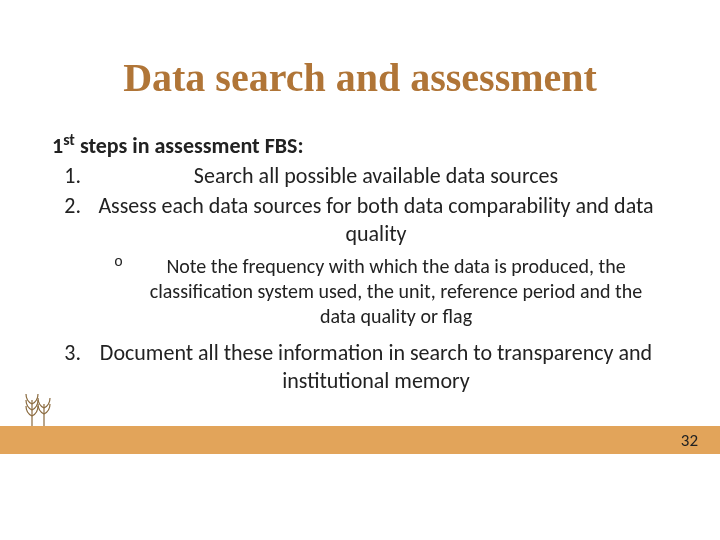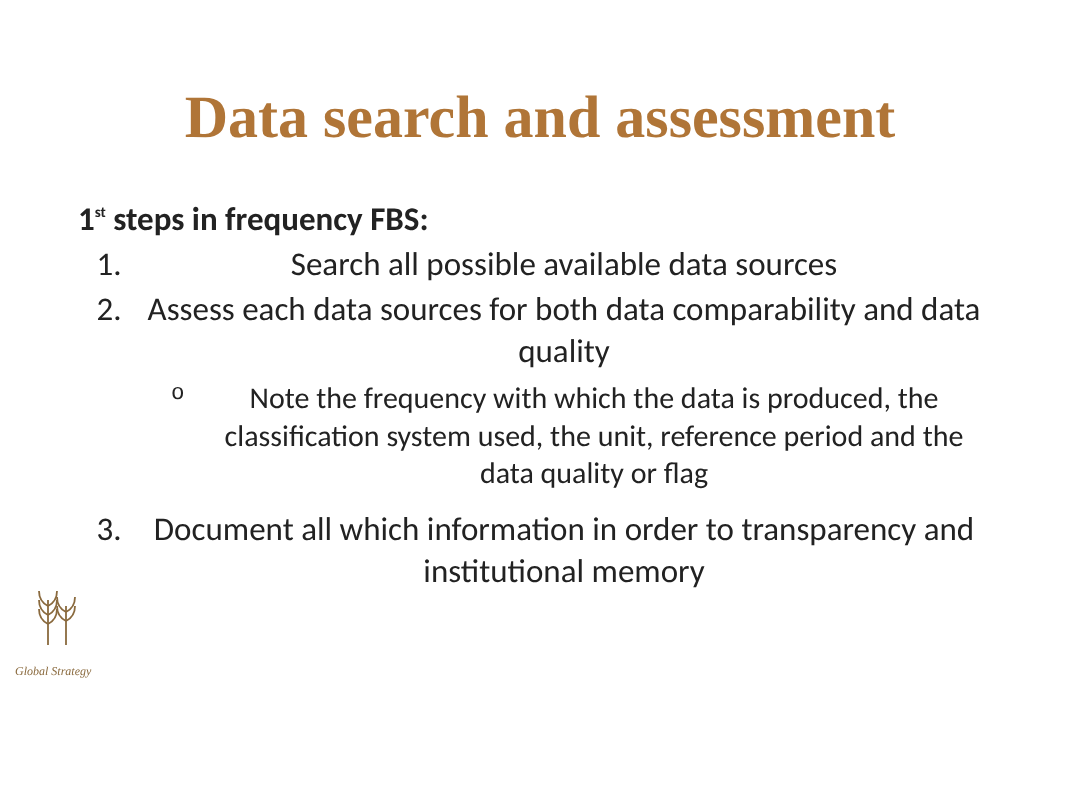--- a/index.html
+++ b/index.html
@@ -36,21 +36,21 @@
     width: 610px;
   }
   .intro {
     font-size: 22px;
     font-weight: 700;
     color: #222;
     margin: 0 0 2px 0;
     line-height: 1.25;
   }
   .intro sup {
-    font-size: 10px;
+    font-size: 16px;
     vertical-align: super;
     line-height: 0;
   }
   ol.main {
     margin: 0 0 0 0;
     padding-left: 34px;
     font-size: 22px;
     line-height: 1.28;
     color: #222;
     text-align: center;
@@ -116,31 +116,31 @@
 </style>
 </head>
 <body>
 
 <div class="slide">
 
   <h1 class="title">Data search and assessment</h1>
 
   <div class="body">
     <p class="intro">
-      <span>1</span><sup>st</sup><span> steps in frequency FBS:</span>
+      <span>1</span><sup>st</sup><span> steps in assessment FBS:</span>
     </p>
     <ol class="main">
       <li><span>Search all possible available data sources</span></li>
       <li>
         <span>Assess each data sources for both data comparability and data quality</span>
         <ul class="sub">
           <li><span>Note the frequency with which the data is produced, the classification system used, the unit, reference period and the data quality or flag</span></li>
         </ul>
       </li>
-      <li><span>Document all which information in order to transparency and institutional memory</span></li>
+      <li><span>Document all these information in search to transparency and institutional memory</span></li>
     </ol>
   </div>
 
   <div class="logo">
     <svg width="60" height="40" viewBox="0 0 60 40">
       <g stroke="#8a6a3e" stroke-width="1.2" fill="none">
         <path d="M18 38 C18 28 18 16 18 8"></path>
         <path d="M18 12 C14 10 12 6 12 2"></path>
         <path d="M18 12 C22 10 24 6 24 2"></path>
         <path d="M18 18 C14 16 12 12 12 8"></path>
@@ -150,14 +150,17 @@
         <path d="M30 38 C30 30 30 20 30 12"></path>
         <path d="M30 16 C26 14 24 10 24 6"></path>
         <path d="M30 16 C34 14 36 10 36 6"></path>
         <path d="M30 22 C26 20 24 16 24 12"></path>
         <path d="M30 22 C34 20 36 16 36 12"></path>
       </g>
     </svg>
   </div>
   <div class="logo-text">Global Strategy</div>
 
+  <div class="footer-bar">
+    <span class="pagenum">32</span>
+  </div>
 
 </div>
 
 </body></html>

